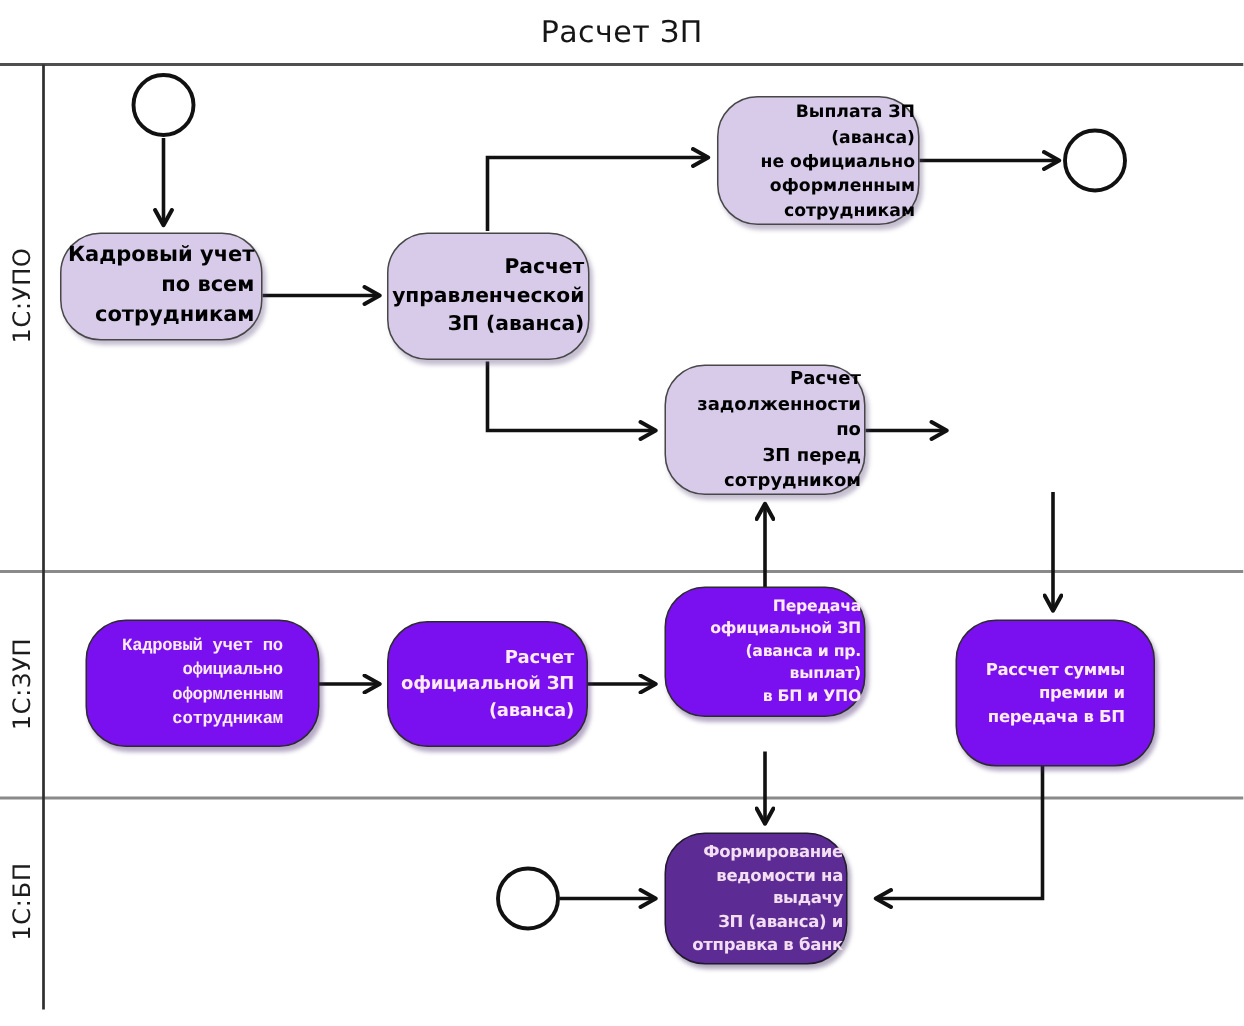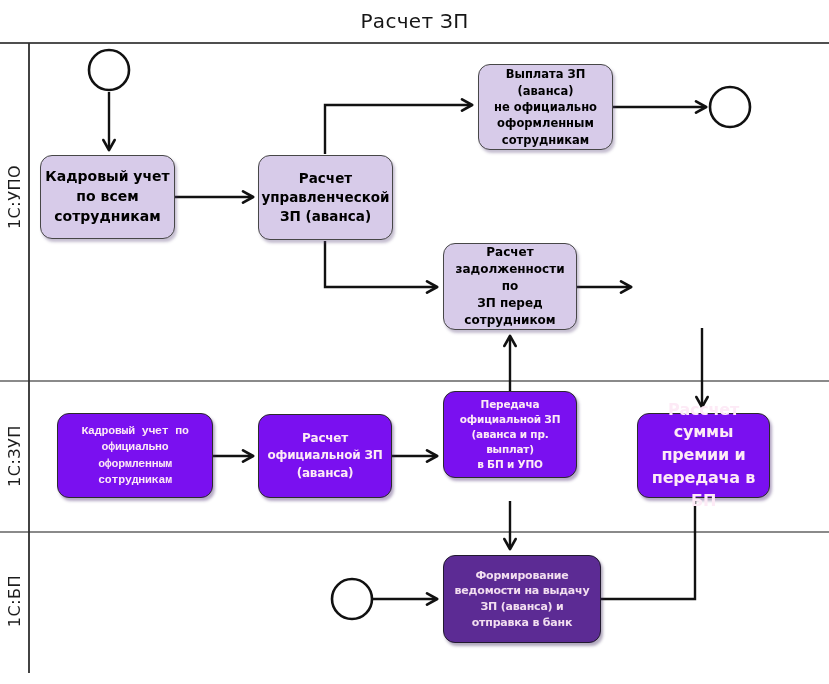--- a/index.html
+++ b/index.html
@@ -25,22 +25,22 @@
     letter-spacing:.3px;
   }
   .lane-label{
     position:absolute;width:120px;height:20px;line-height:20px;
     text-align:center;font-size:16px;font-weight:500;color:#1c1c1c;
     transform:rotate(-90deg);letter-spacing:.5px;
     pointer-events:none;
   }
   .task{
     position:absolute;display:flex;align-items:center;justify-content:center;
-    text-align:center;white-space:pre-line;font-weight:700;line-height:1.42;
-    border-radius:12px;padding:2px;
+    text-align:right;white-space:pre-line;font-weight:700;line-height:1.42;
+    border-radius:27px;padding:2px;
   }
   .task.light{
     background:var(--task-light);color:#000;
     border:1.5px solid #474747;
     box-shadow:2px 3px 3px rgba(90,70,120,.35);
   }
   .task.purple{
     background:var(--task-purple);color:#fdeaf6;
     border:1.5px solid #2b2b2b;
     box-shadow:2px 3px 3px rgba(70,40,110,.4);
@@ -94,21 +94,21 @@
       <path d="M373,599 L436,599" marker-end="url(#arrow)"></path>
     </g>
   </svg>
 
   <div class="title">Расчет ЗП</div>
 
   <div class="lane-label" style="left:-45px;top:187px;">1С:УПО</div>
   <div class="lane-label" style="left:-45px;top:446px;">1С:ЗУП</div>
   <div class="lane-label" style="left:-45px;top:591px;">1С:БП</div>
 
-  <div class="task light" style="left:40px;top:155px;width:135px;height:84px;font-size:14px;">Кадровый учет
+  <div class="task light" style="left:40px;top:155px;width:135px;height:72px;font-size:14px;">Кадровый учет
 по всем
 сотрудникам</div>
   <div class="task light" style="left:258px;top:155px;width:135px;height:85px;font-size:13.5px;">Расчет
 управленческой
 ЗП (аванса)</div>
   <div class="task light" style="left:478px;top:64px;width:135px;height:86px;font-size:11.5px;">Выплата ЗП (аванса)
 не официально
 оформленным
 сотрудникам</div>
   <div class="task light" style="left:443px;top:243px;width:134px;height:87px;font-size:12px;">Расчет
@@ -120,22 +120,22 @@
 официально
 оформленным
 сотрудникам</div>
   <div class="task purple" style="left:258px;top:414px;width:134px;height:84px;font-size:12px;">Расчет
 официальной ЗП
 (аванса)</div>
   <div class="task purple" style="left:443px;top:391px;width:134px;height:87px;font-size:10.5px;">Передача
 официальной ЗП
 (аванса и пр. выплат)
 в БП и УПО</div>
-  <div class="task purple" style="left:637px;top:413px;width:133px;height:85px;font-size:16px;">Рассчет суммы
+  <div class="task purple" style="left:637px;top:413px;width:133px;height:98px;font-size:11px;">Рассчет суммы
 премии и
 передача в БП</div>
 
-  <div class="task dark" style="left:443px;top:555px;width:158px;height:88px;font-size:11px;">Формирование
+  <div class="task dark" style="left:443px;top:555px;width:122px;height:88px;font-size:11px;">Формирование
 ведомости на выдачу
 ЗП (аванса) и
 отправка в банк</div>
 
 </div>
 
 </body></html>

